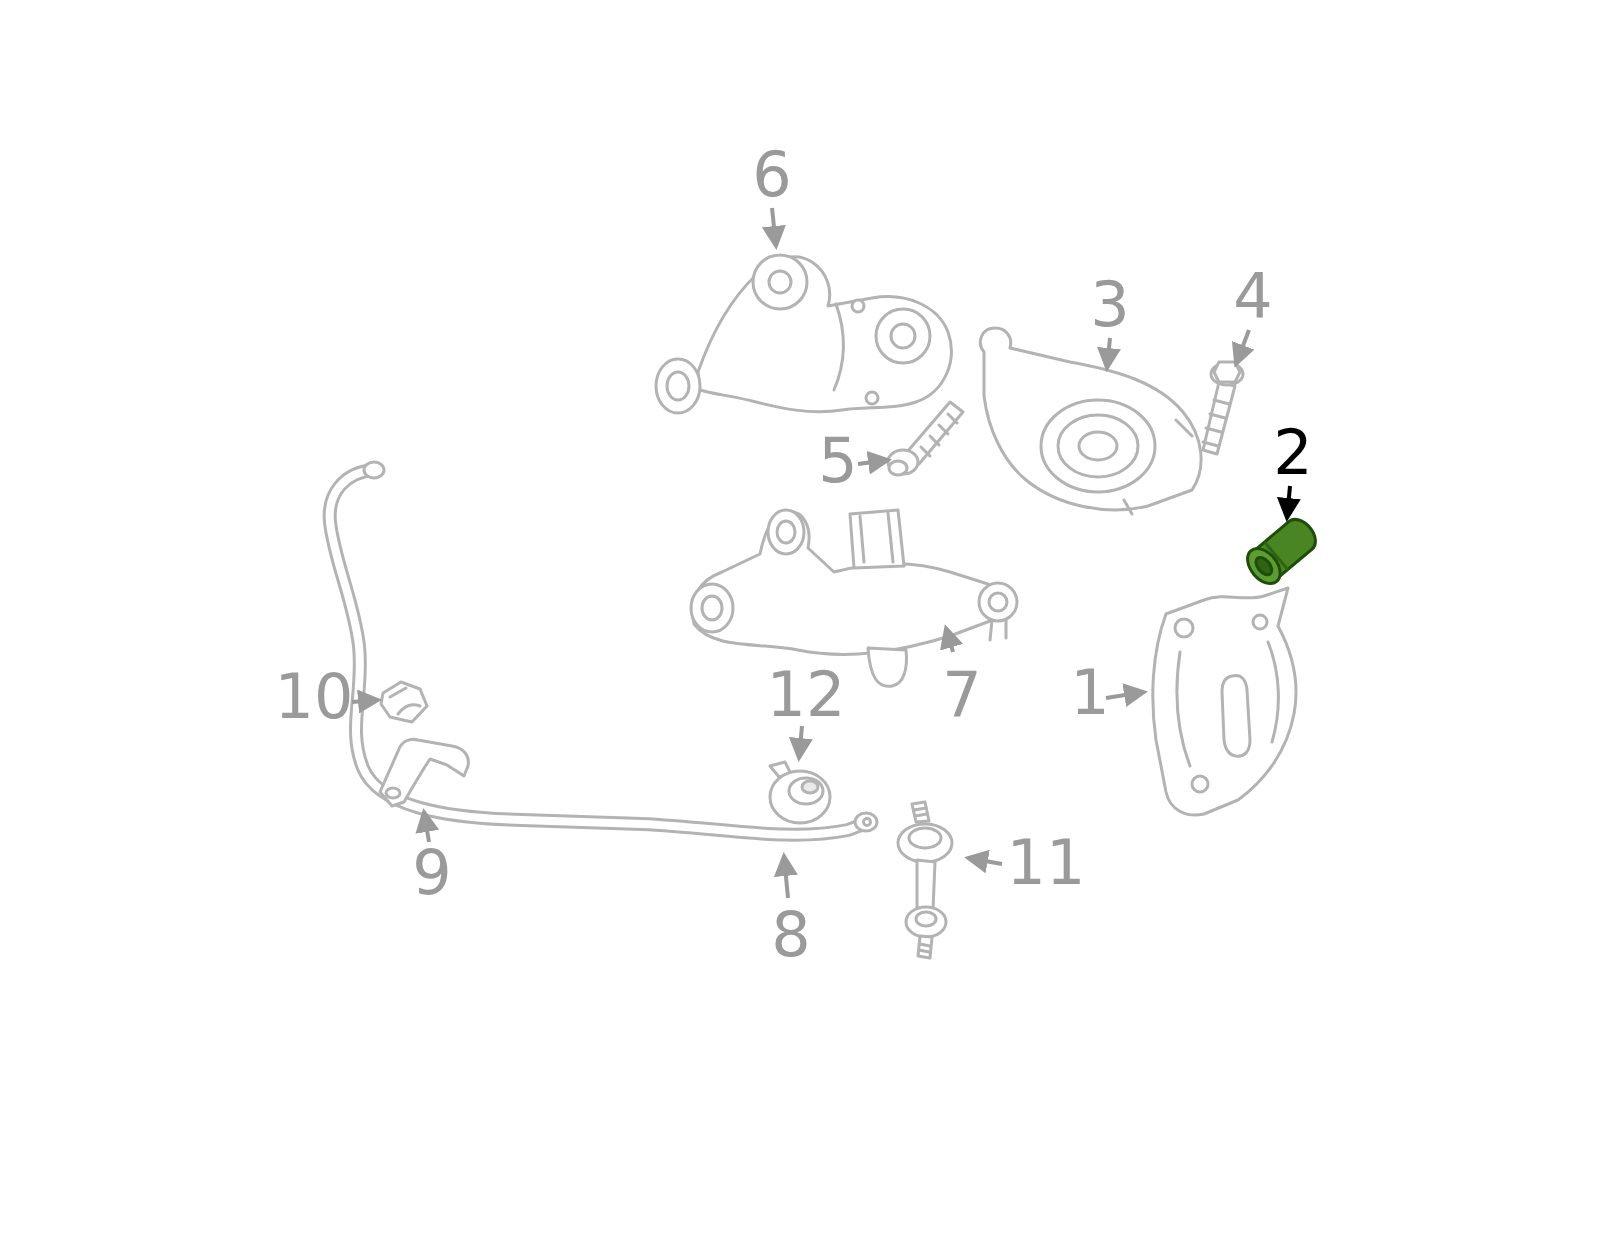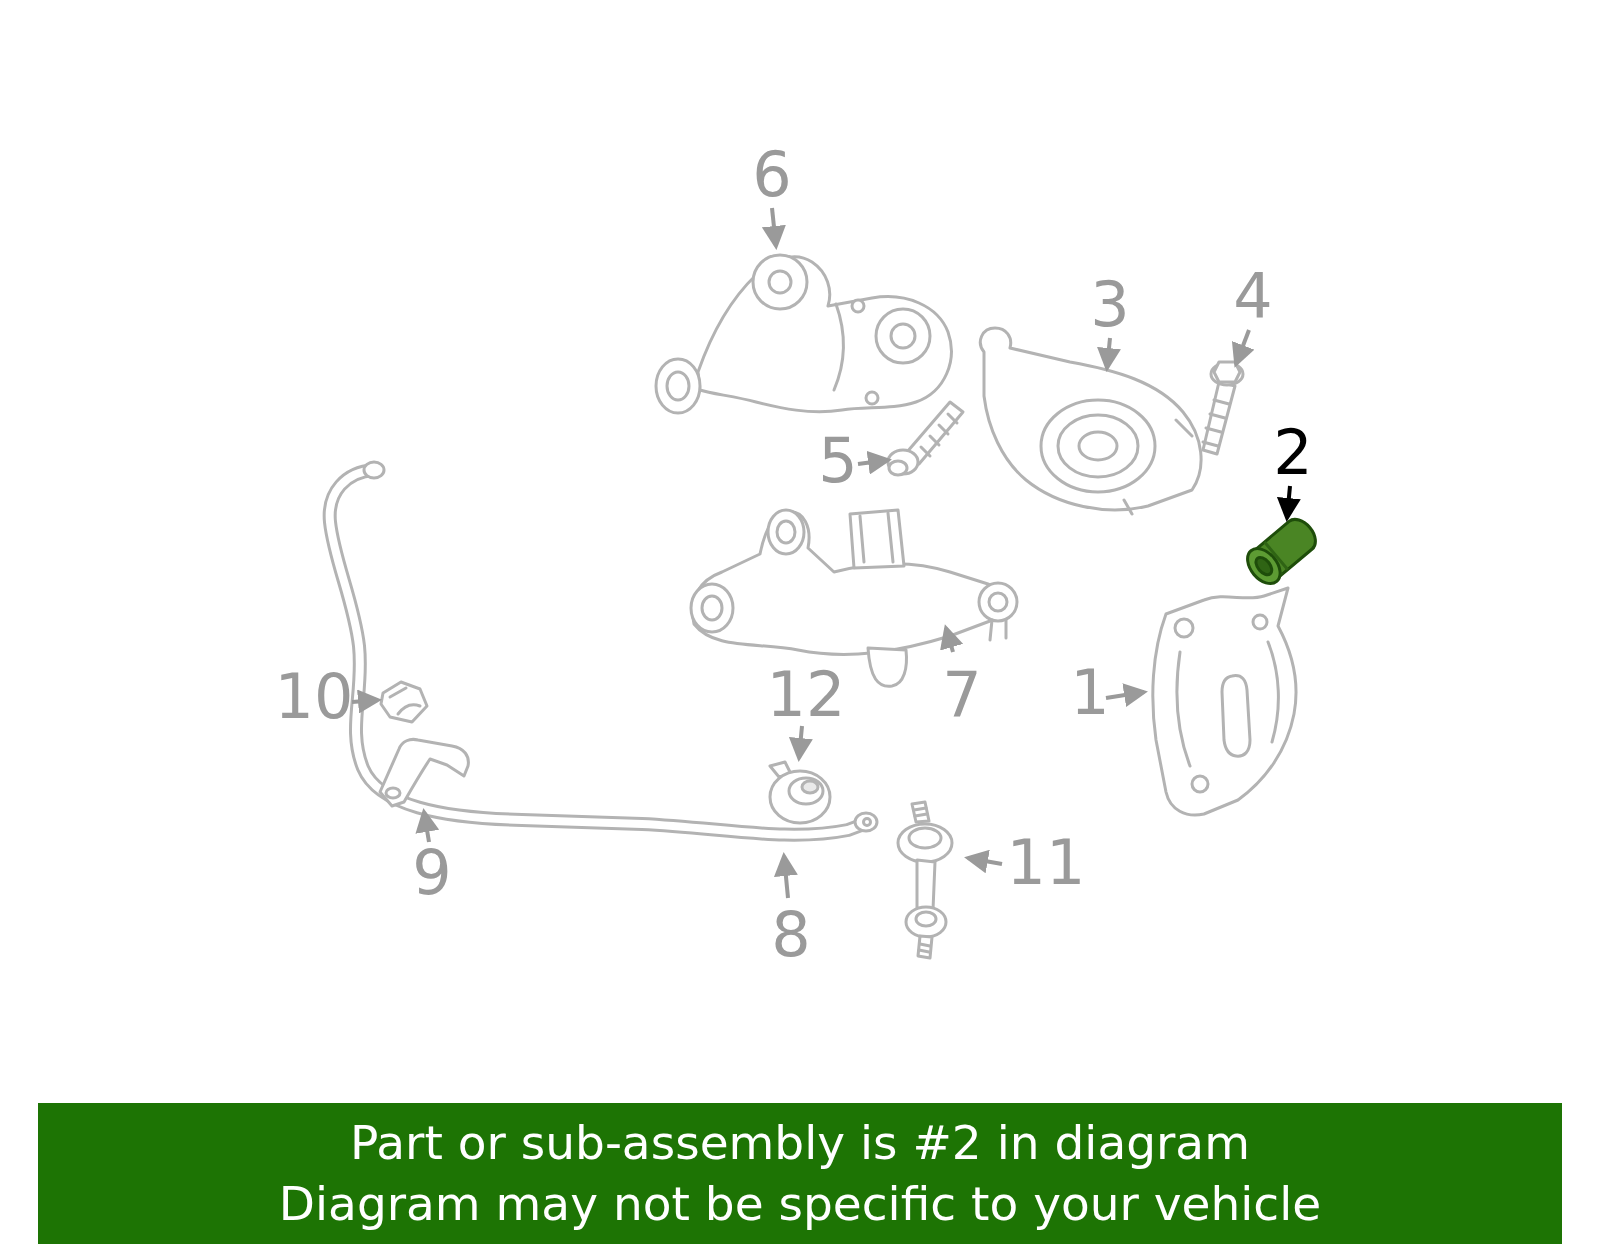--- a/index.html
+++ b/index.html
@@ -176,18 +176,14 @@
       <text x="1090" y="714">1</text>
       <text x="962" y="716">7</text>
       <text x="806" y="716">12</text>
       <text x="314" y="718">10</text>
       <text x="432" y="894">9</text>
       <text x="1046" y="884">11</text>
       <text x="791" y="956">8</text>
     </g>
   </svg>
 
-  <div class="banner">
-    <div>Part or sub-assembly is #2 in diagram</div>
-    <div>Diagram may not be specific to your vehicle</div>
-  </div>
 
 </div>
 
 </body></html>

